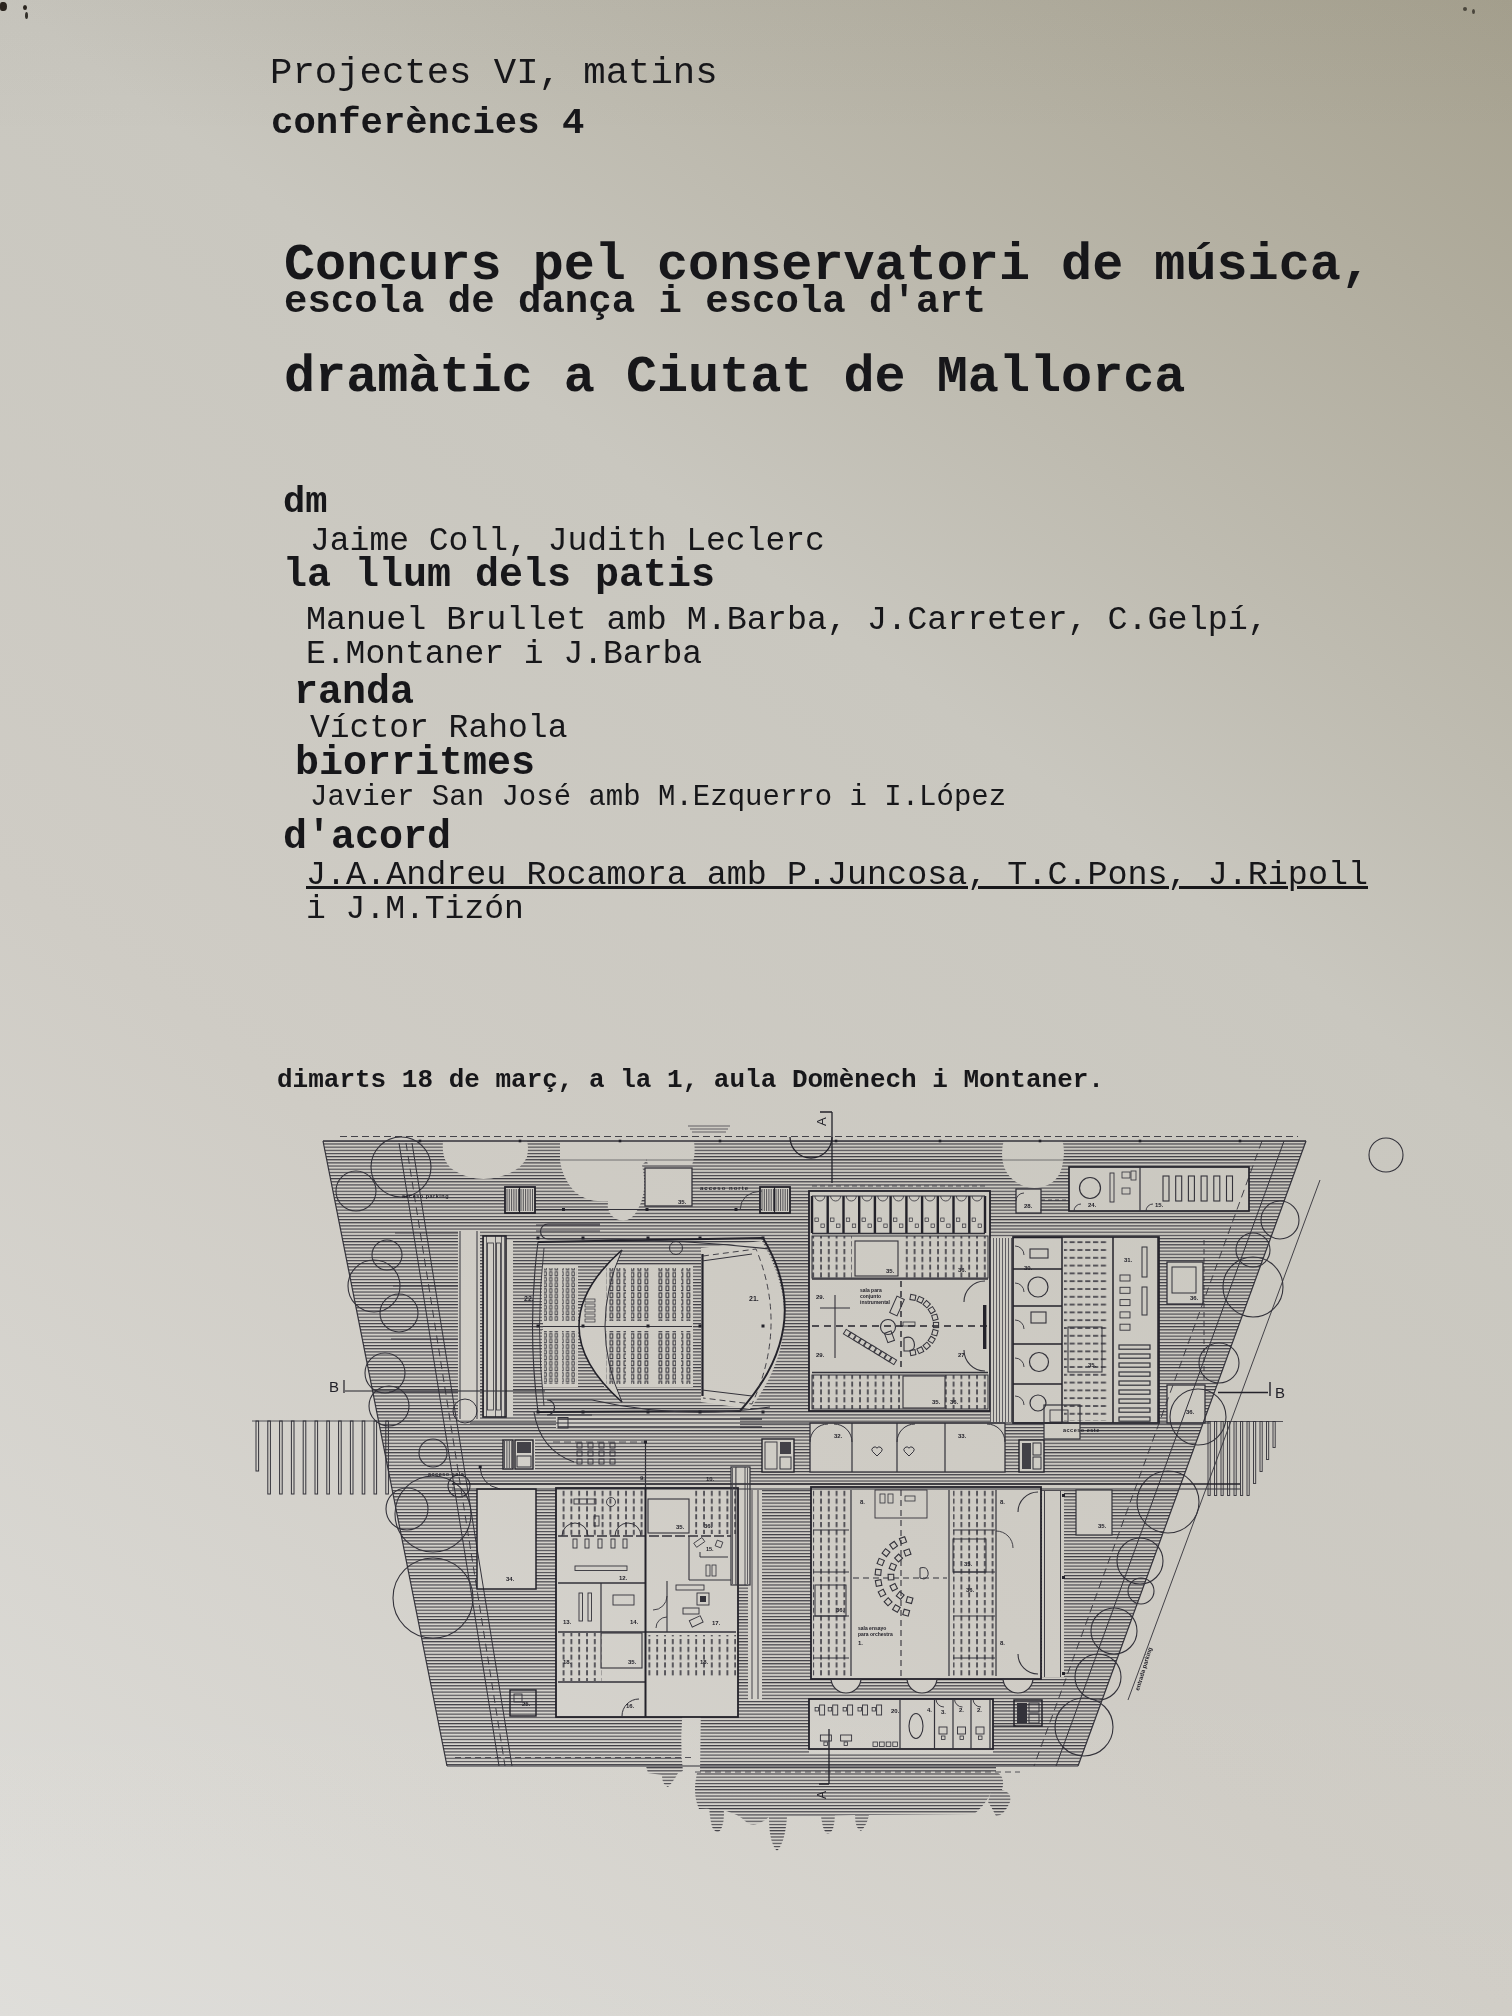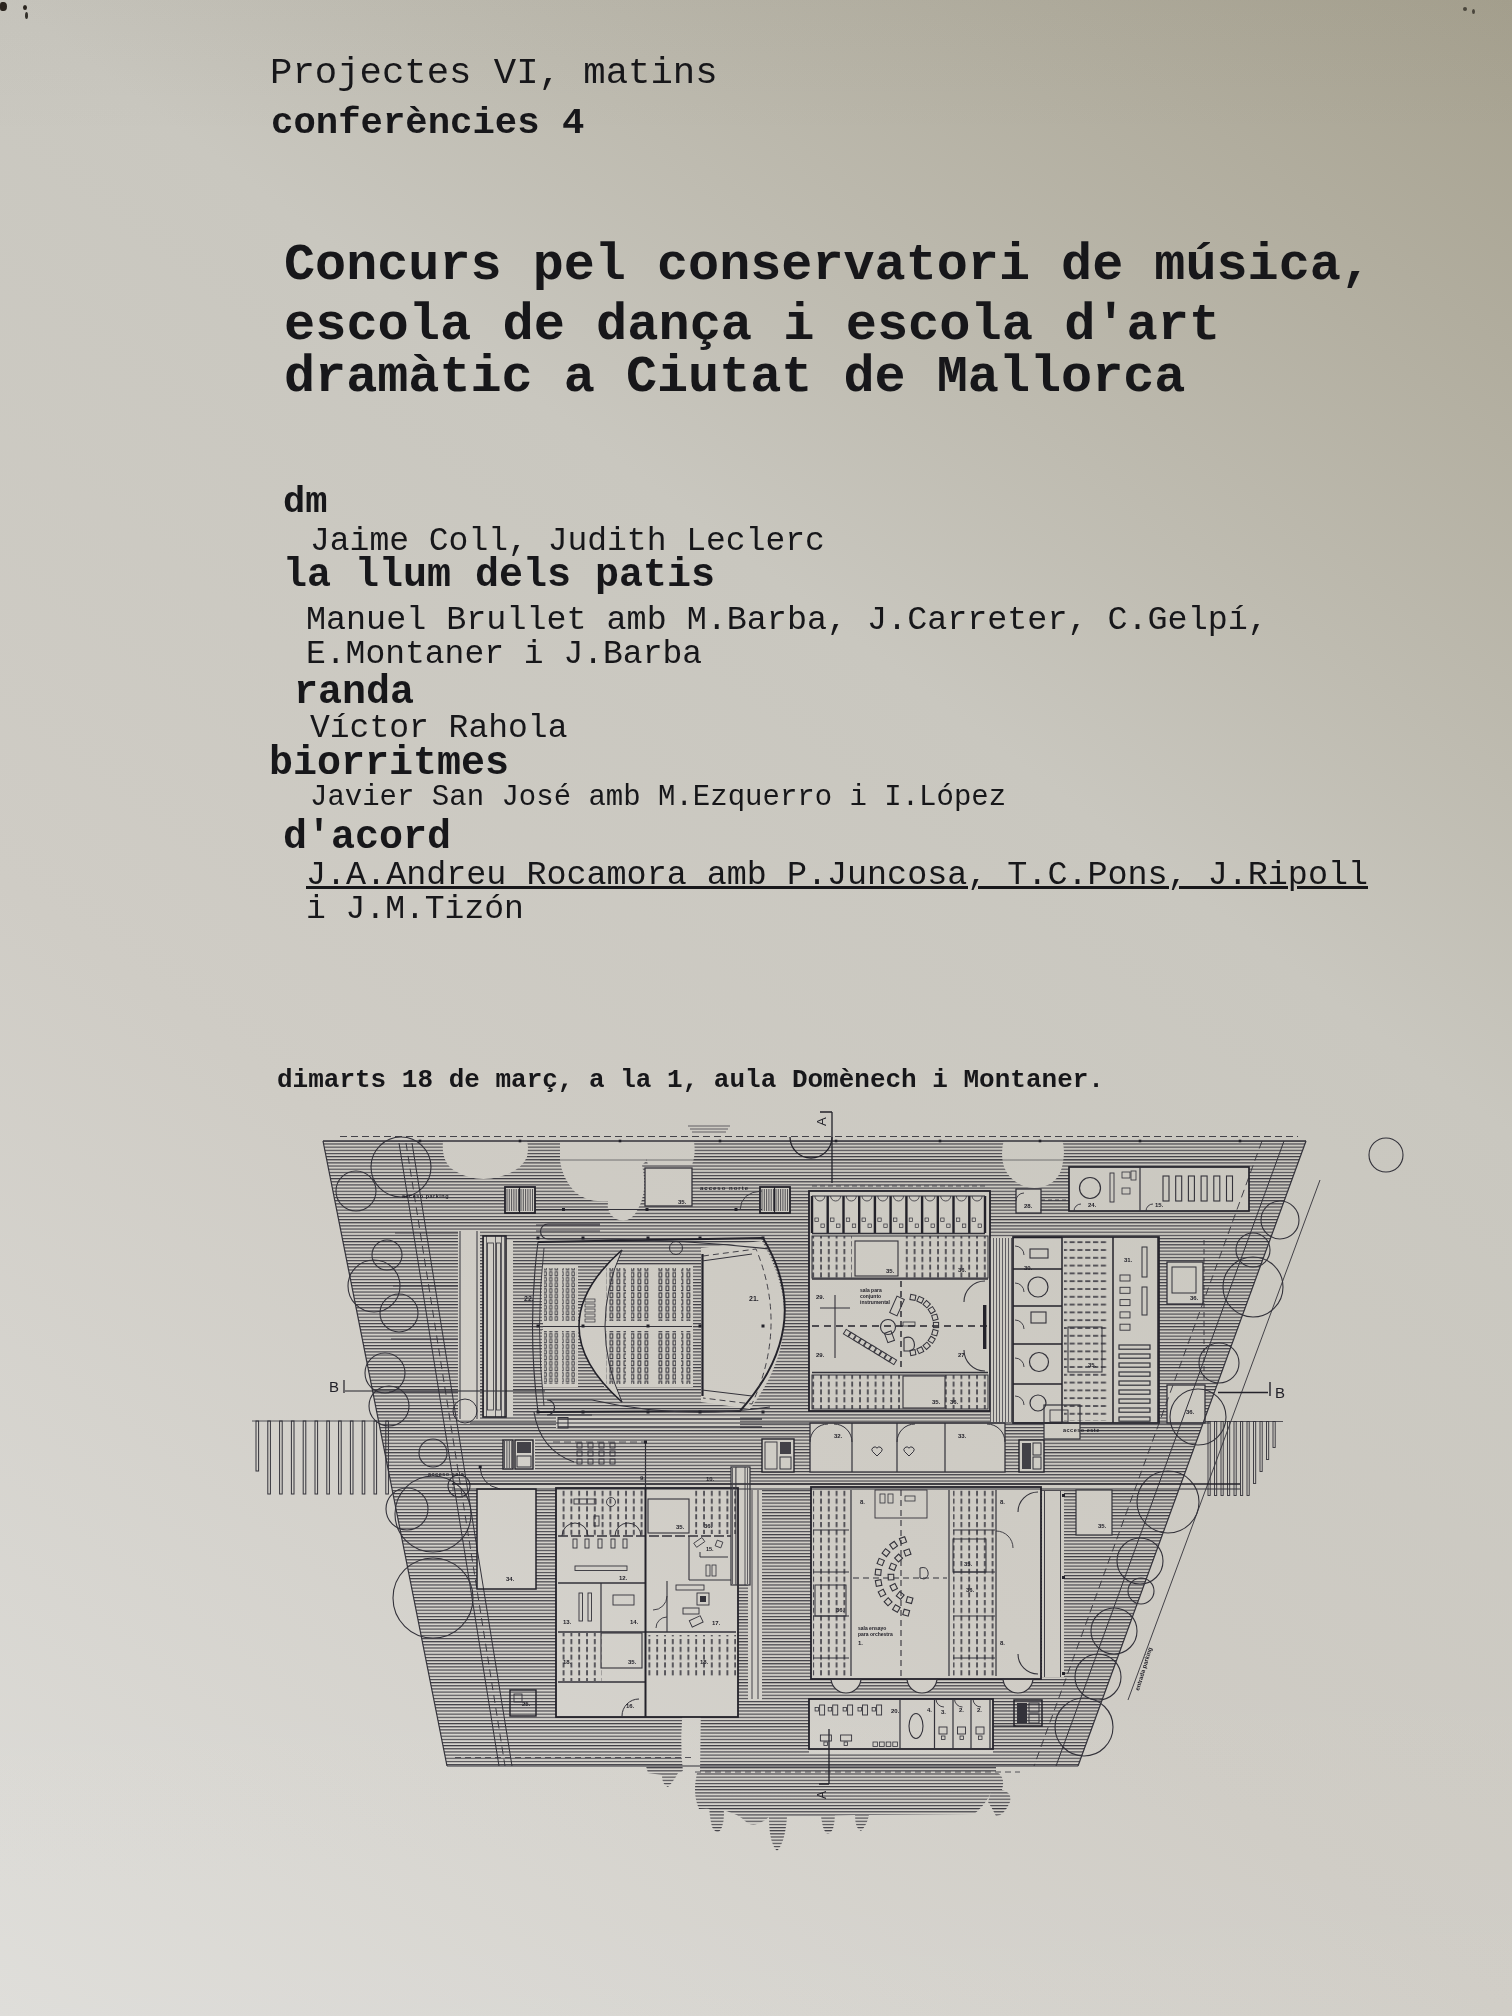--- a/index.html
+++ b/index.html
@@ -24,35 +24,35 @@
 
 <div style="position:absolute;left:1463px;top:7px;width:4px;height:4px;background:#4a463c;border-radius:50%;"></div>
 <div style="position:absolute;left:1472px;top:9px;width:3px;height:5px;background:#4a463c;border-radius:50%;"></div>
 
 <div class="ln" style="left:270px;top:55px;font-size:37.3px;font-weight:normal;">Projectes VI, matins</div>
 
 <div class="ln" style="left:271px;top:105px;font-size:37.3px;font-weight:bold;">conferències 4</div>
 
 <div class="ln b" style="left:272px;top:240px;font-size:51.8px;">Concurs pel conservatori de música,</div>
 
-<div class="ln b" style="left:272px;top:300px;font-size:52px;">escola de dança i escola d'art</div>
+<div class="ln b" style="left:272px;top:283px;font-size:39px;">escola de dança i escola d'art</div>
 
 <div class="ln b" style="left:272px;top:352px;font-size:51.8px;">dramàtic a Ciutat de Mallorca</div>
 
 <div class="ln b" style="left:271px;top:484px;font-size:37px;">dm</div>
 <div class="ln" style="left:310px;top:525px;font-size:33px;">Jaime Coll, Judith Leclerc</div>
 
 <div class="ln b" style="left:271px;top:556px;font-size:40px;">la llum dels patis</div>
 <div class="ln" style="left:306px;top:604px;font-size:33.4px;">Manuel Brullet amb M.Barba, J.Carreter, C.Gelpí,</div>
 <div class="ln" style="left:306px;top:638px;font-size:33px;">E.Montaner i J.Barba</div>
 
 <div class="ln b" style="left:282px;top:673px;font-size:40px;">randa</div>
 <div class="ln" style="left:310px;top:712px;font-size:33px;">Víctor Rahola</div>
 
-<div class="ln b" style="left:257px;top:744px;font-size:40px;">biorritmes</div>
+<div class="ln b" style="left:283px;top:744px;font-size:40px;">biorritmes</div>
 <div class="ln" style="left:310px;top:783px;font-size:29px;">Javier San José amb M.Ezquerro i I.López</div>
 
 <div class="ln b" style="left:271px;top:818px;font-size:40px;">d'acord</div>
 <div class="ln" style="left:306px;top:859px;font-size:33.4px;text-decoration:underline;">J.A.Andreu Rocamora amb P.Juncosa, T.C.Pons, J.Ripoll</div>
 <div class="ln" style="left:306px;top:893px;font-size:33px;">i J.M.Tizón</div>
 
 <div class="ln b" style="left:265px;top:1067px;font-size:26px;">dimarts 18 de març, a la 1, aula Domènech i Montaner.</div>
 
 <svg id="plan" width="1512" height="2016" viewBox="0 0 1512 2016" style="position:absolute;left:0;top:0;">
 

